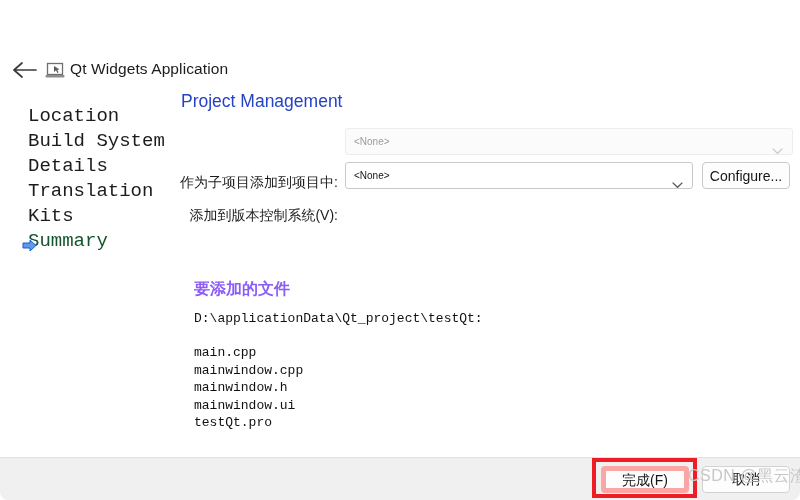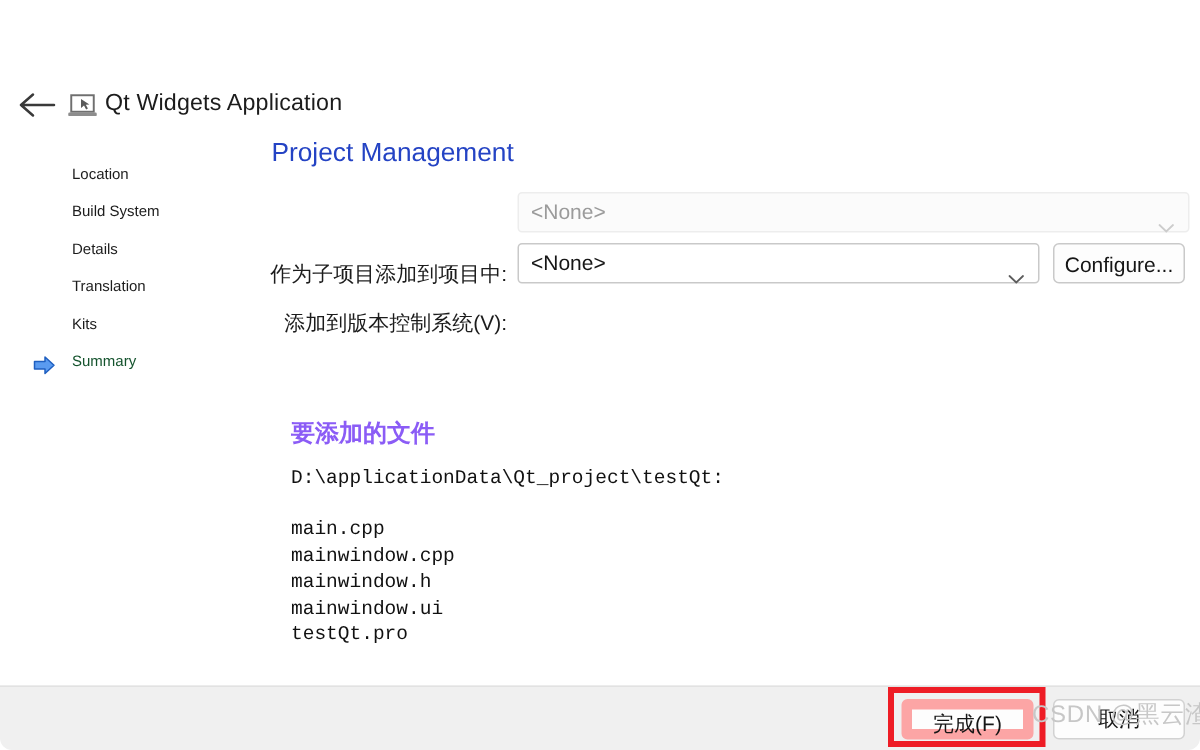--- a/index.html
+++ b/index.html
@@ -63,25 +63,26 @@
   .sidebar {
     position: absolute;
     left: 0;
     top: 104px;
     width: 180px;
   }
   .side-item {
     position: relative;
     height: 25px;
     line-height: 25px;
-    padding-left: 48px;
-    font-size: 10px;
+    padding-left: 28px;
+    font-size: 19px;
     color: #1c1c1c;
     white-space: nowrap;
     cursor: default;
+    font-family: Liberation Mono, monospace;
   }
   .side-item.current {
     color: #14532d;
   }
   .cur-arrow {
     position: absolute;
     left: 22px;
     top: 6px;
     width: 15px;
     height: 13px;
@@ -121,21 +122,21 @@
   .row1 { top: 130px; }
   .row2 { top: 163px; text-align: center; }
 
   .combo {
     position: absolute;
     box-sizing: border-box;
     height: 27px;
     background: #ffffff;
     border: 1px solid #c9c9c9;
     border-radius: 3px;
-    font-size: 14px;
+    font-size: 10px;
     color: #161616;
     padding-left: 8px;
     line-height: 25px;
     white-space: nowrap;
     cursor: pointer;
   }
   .combo.disabled {
     background: #fbfbfb;
     border-color: #ededed;
     color: #9b9b9b;
@@ -219,21 +220,21 @@
     border-top: 1px solid #e2e2e2;
     box-sizing: border-box;
   }
   #btn-finish {
     position: absolute;
     left: 601px;
     top: 466px;
     width: 88px;
     height: 27px;
     background: #fdfdfd;
-    border: 7px solid #fca5a5;
+    border: 5px solid #fca5a5;
     border-radius: 4px;
     font-size: 14px;
     color: #161616;
     font-family: inherit;
     cursor: pointer;
   }
   #btn-cancel {
     position: absolute;
     left: 702px;
     top: 466px;

